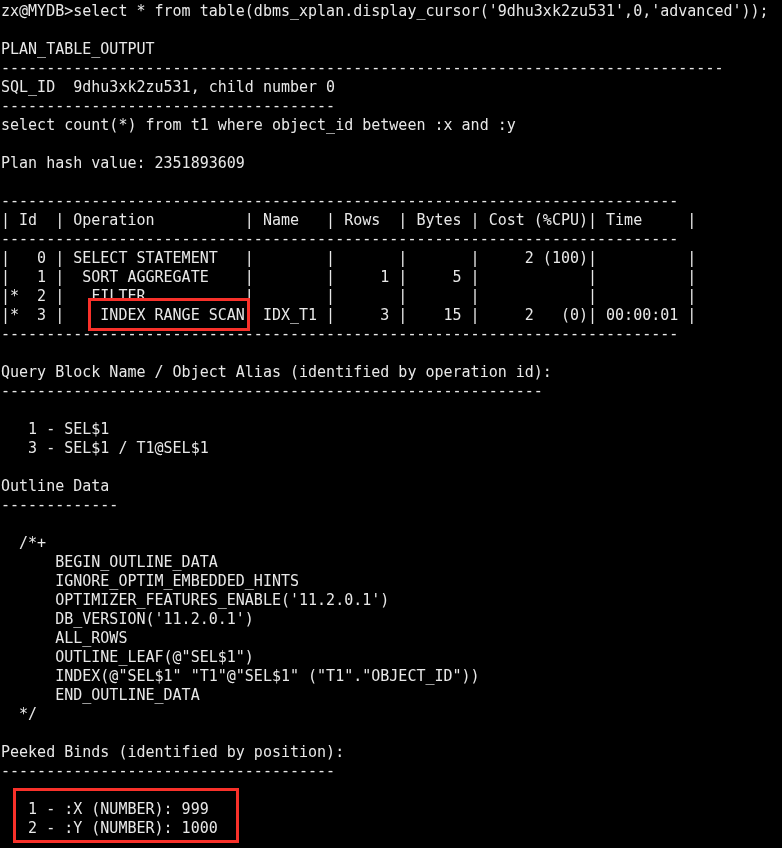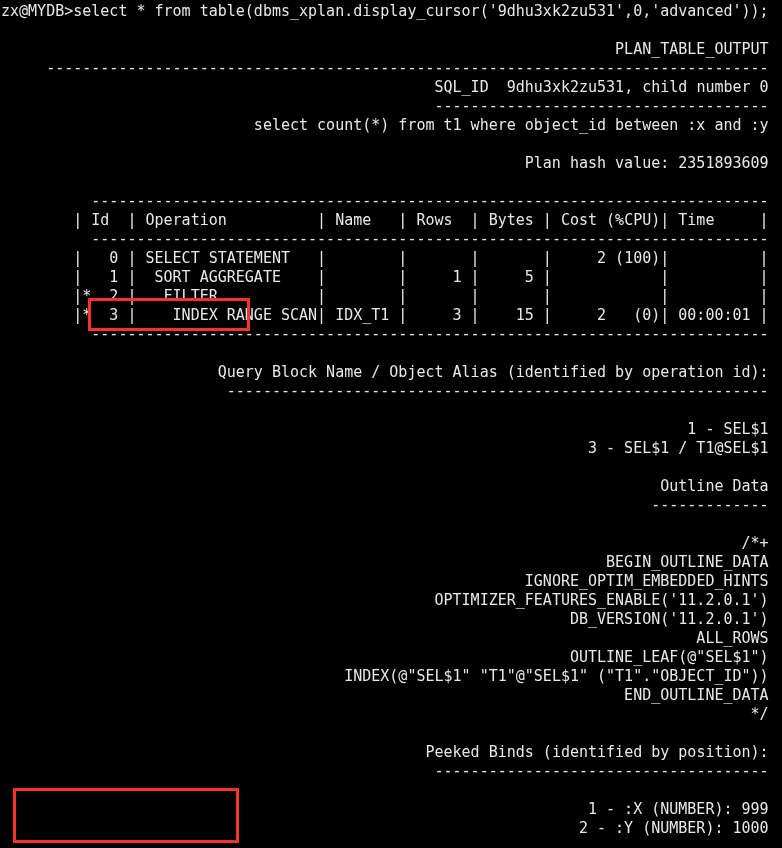--- a/index.html
+++ b/index.html
@@ -17,21 +17,20 @@
   #terminal {
     position: relative;
     width: 782px;
     height: 848px;
     background: #000000;
     color: #e6e6e6;
     font-family: "DejaVu Sans Mono", "Liberation Mono", monospace;
     font-size: 15px;
     line-height: 19px;
     letter-spacing: 0px;
-    text-align: right;
   }
   .console-text {
     position: absolute;
     top: 0;
     left: 0;
     padding: 2px 0 0 1px;
     margin: 0;
     white-space: pre;
     font-family: "DejaVu Sans Mono", "Liberation Mono", monospace;
     font-size: 15px;

